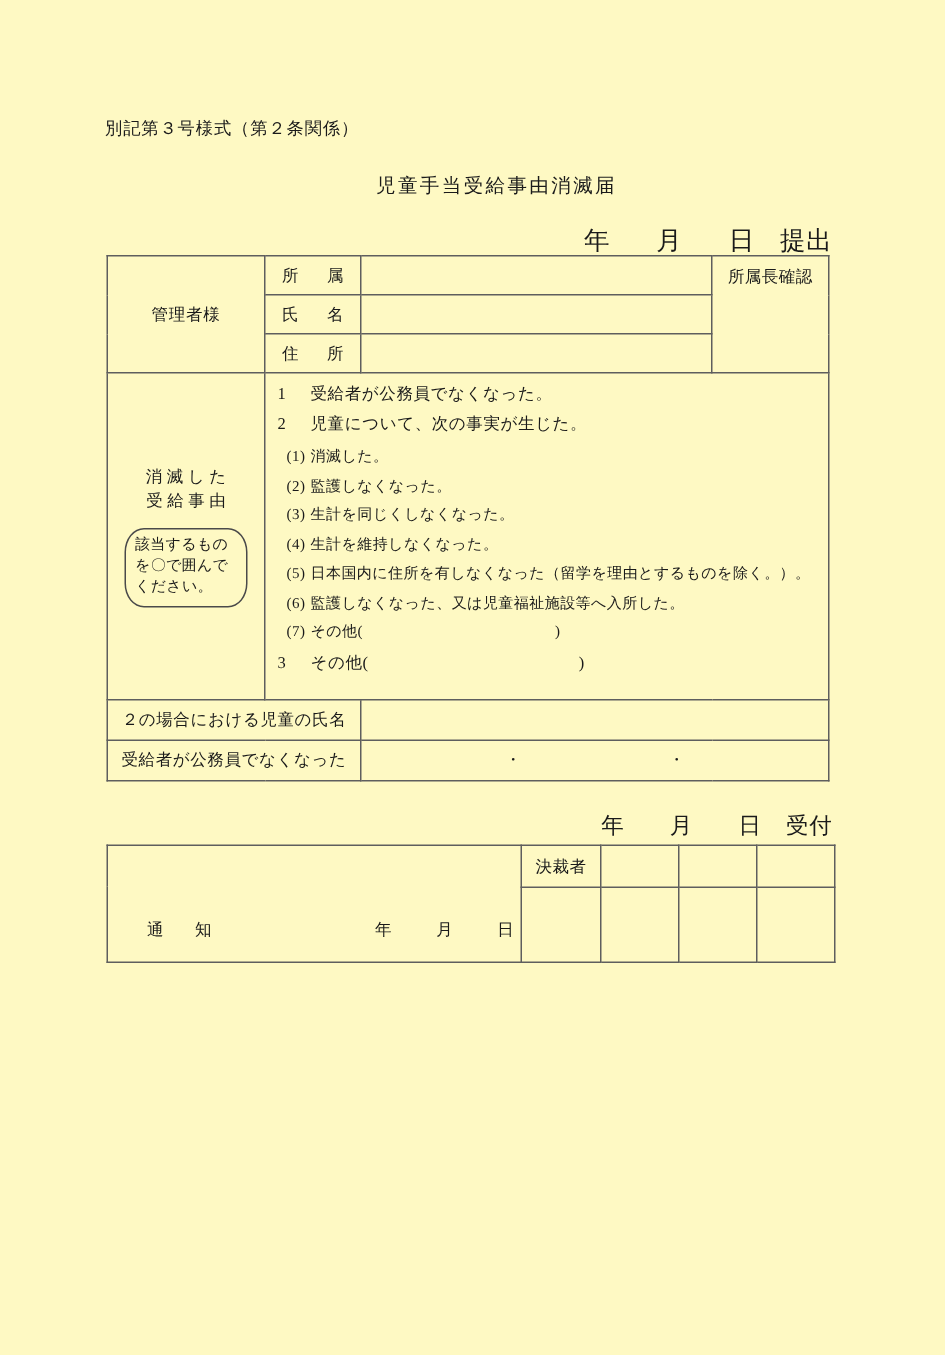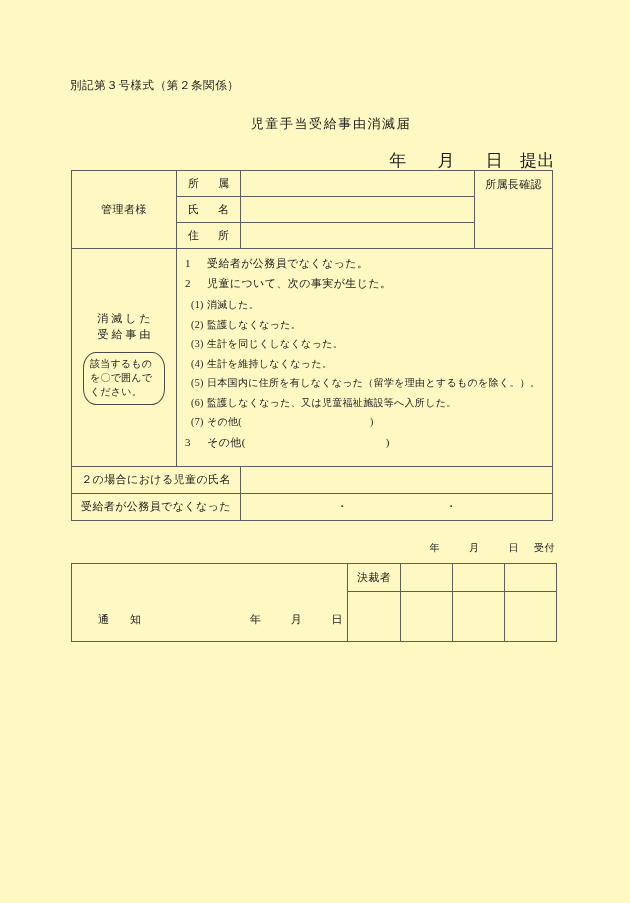--- a/index.html
+++ b/index.html
@@ -184,21 +184,21 @@
     justify-content: center;
     gap: 98px;
     font-size: 11px;
   }
 
   
   .receipt-date {
     position: absolute;
     right: 75px;
     top: 541px;
-    font-size: 10px;
+    font-size: 15px;
     letter-spacing: 0.5px;
     white-space: nowrap;
     margin-left: 26px;
   }
   .receipt-date span { display: inline-block; }
 
   
   .bottom-table {
     position: absolute;
     left: 71px;

